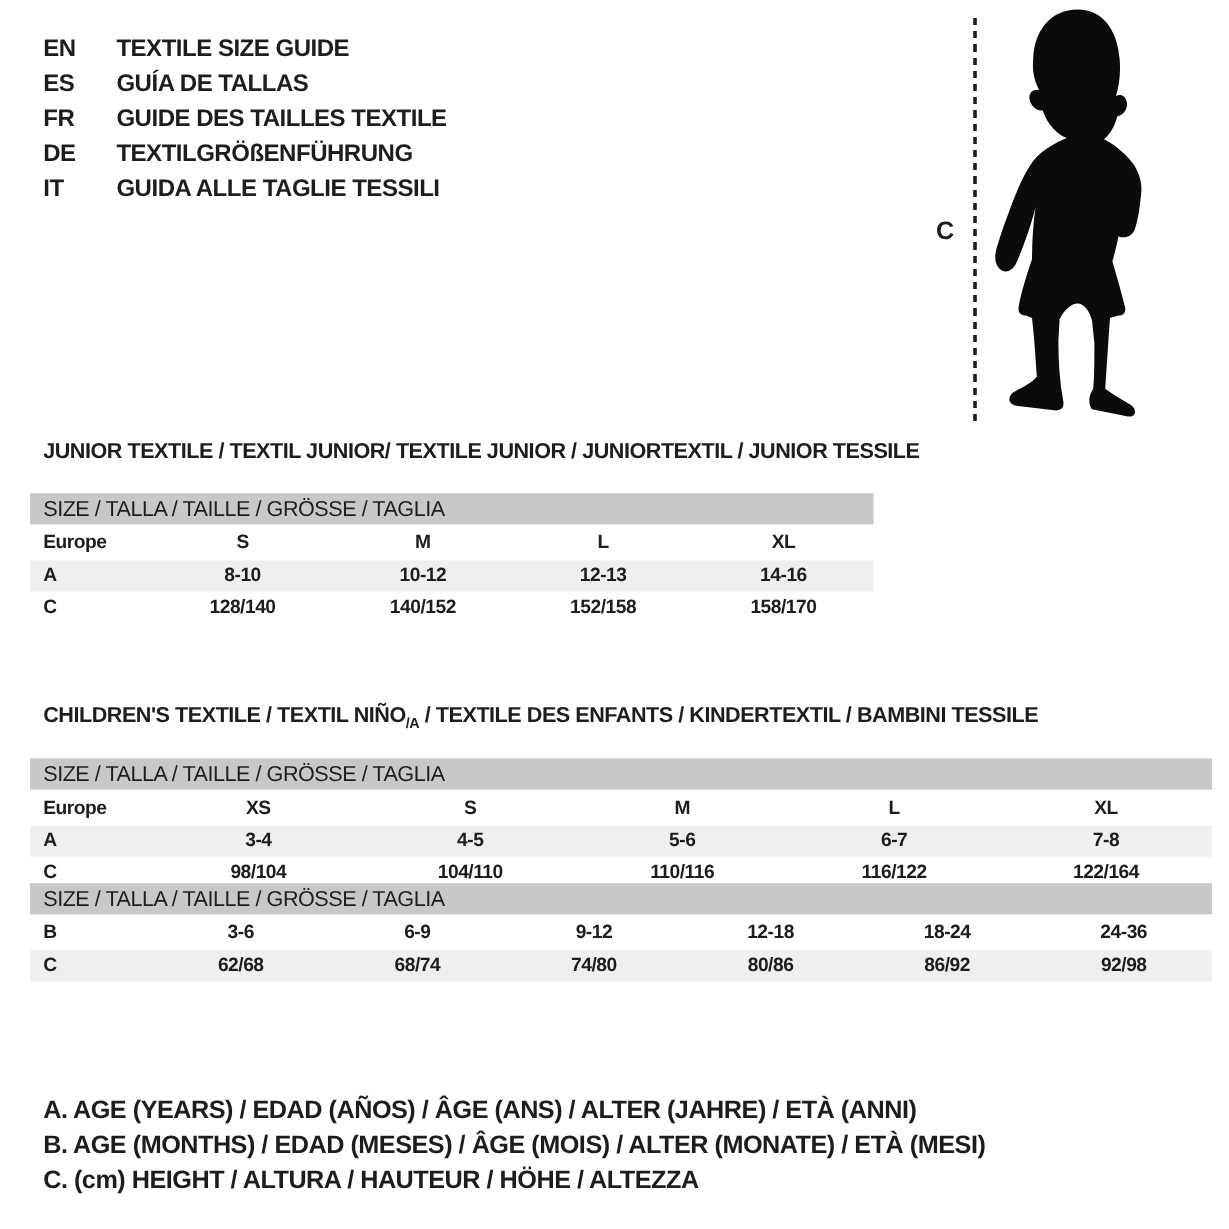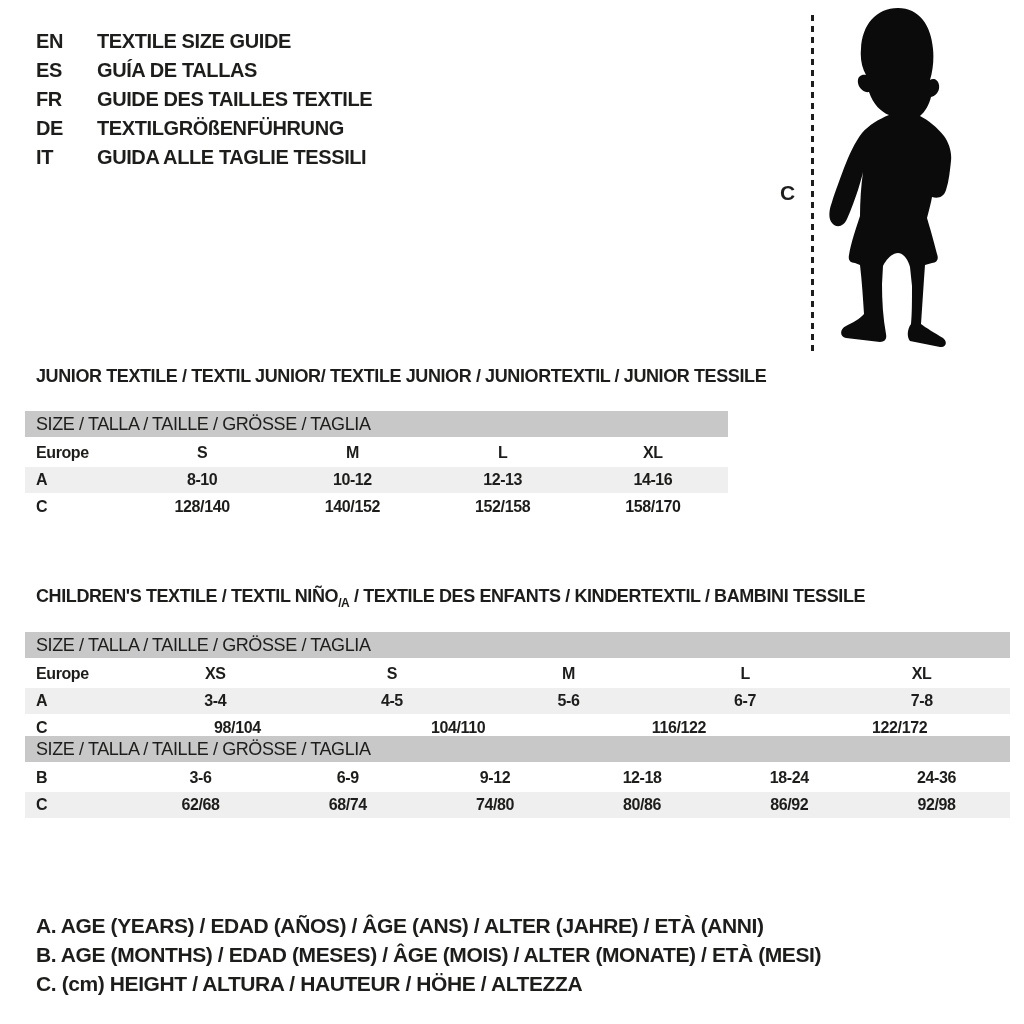--- a/index.html
+++ b/index.html
@@ -182,22 +182,23 @@
             <div class="cell">3-4</div>
             <div class="cell">4-5</div>
             <div class="cell">5-6</div>
             <div class="cell">6-7</div>
             <div class="cell">7-8</div>
           </div>
           <div class="t-row">
             <div class="row-label">C</div>
             <div class="cell">98/104</div>
             <div class="cell">104/110</div>
+            <div class="cell">110/116</div>
             <div class="cell">116/122</div>
-            <div class="cell">122/172</div>
+            <div class="cell">122/164</div>
           </div>
         </div>
       </section>
       <section class="section sec-babies">
         <div class="size-bar">SIZE / TALLA / TAILLE / GRÖSSE / TAGLIA</div>
         <div class="rows">
           <div class="t-row">
             <div class="row-label">B</div>
             <div class="cell">3-6</div>
             <div class="cell">6-9</div>

